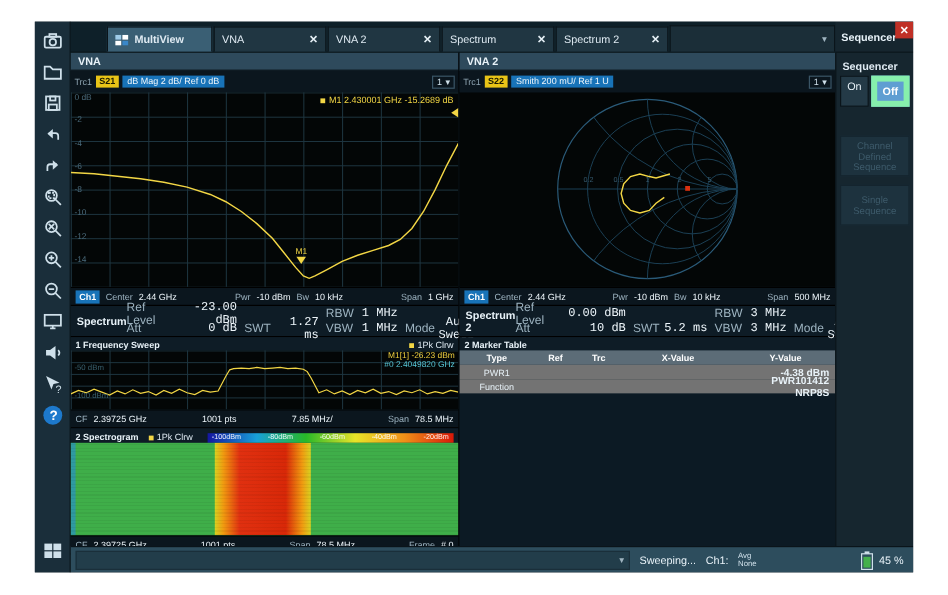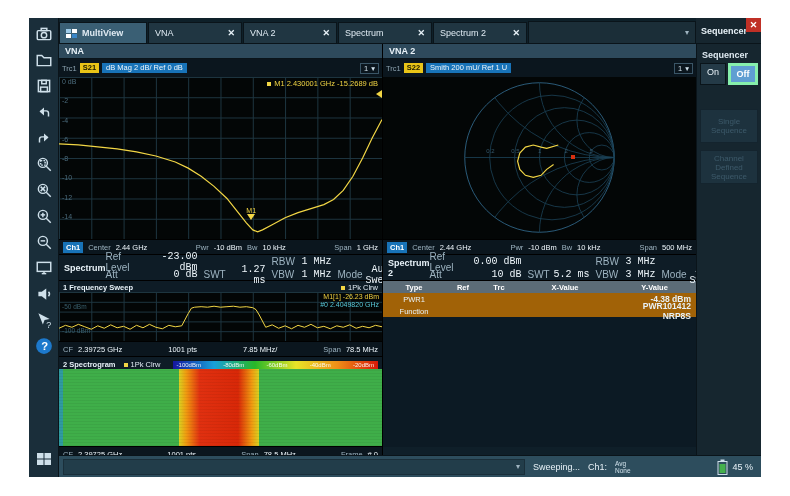--- a/index.html
+++ b/index.html
@@ -14,34 +14,34 @@
   .tb-win{margin-bottom:6px;}
   .ic{stroke:#cfe0ea;fill:none;stroke-width:1.3;}
   .icf{fill:#cfe0ea;stroke:none;}
 
   
   .tabbar{position:absolute;left:30px;top:0;width:637px;height:26px;background:#0e2029;display:flex;align-items:flex-end;border-bottom:1px solid #0a141a;box-sizing:border-box;}
   .tab{height:21px;margin:0 1px 0 0;background:#203642;color:#dfeaf2;font-size:9px;display:flex;align-items:center;padding:0 6px;box-sizing:border-box;border:1px solid #0a141a;border-bottom:none;}
   .tab.active{background:#3a5f74;font-weight:bold;}
   .tab .lbl{white-space:nowrap;}
   .tab .tclose{margin-left:auto;padding-left:10px;color:#e8f2f8;font-size:9px;font-weight:bold;}
-  .tab-mv{width:88px;}
+  .tab-mv{width:88px;margin-left:30px;}
   .tab-n{width:94px;}
   .mv-ic{margin-right:5px;}
   .tab-rest{flex:1;height:21px;background:#1b2e38;border:1px solid #0a141a;border-bottom:none;display:flex;align-items:center;justify-content:flex-end;}
   .tab-caret{color:#9fb4c0;font-size:8px;padding:0 6px;}
 
   
   .seq-header{position:absolute;left:667px;top:0;width:65px;height:26px;background:#16262f;color:#e8f2f8;font-size:9px;font-weight:bold;display:flex;align-items:center;padding-left:5px;box-sizing:border-box;border-bottom:1px solid #0a141a;}
   .close-x{position:absolute;left:717px;top:0;width:15px;height:14px;background:#c03026;color:#ffffff;font-size:9px;font-weight:bold;display:flex;align-items:center;justify-content:center;}
   .sidebar{position:absolute;left:667px;top:26px;width:65px;height:411px;background:#16262f;box-sizing:border-box;border-left:1px solid #0a141a;}
   .seq-group-label{color:#dfeaf2;font-size:9px;font-weight:bold;padding:6px 0 3px 5px;}
   .onoff{display:flex;gap:2px;padding:0 3px;}
   .btn-on{flex:1;background:#243a47;color:#e8f2f8;font-size:9px;text-align:center;padding:3px 0;border:1px solid #0a141a;}
-  .btn-off{flex:1;background:#5f9ed2;color:#ffffff;font-weight:bold;font-size:9px;text-align:center;padding:3px 0;border:3px solid #86efac;}
+  .btn-off{flex:1;background:#5f9ed2;color:#ffffff;font-weight:bold;font-size:9px;text-align:center;padding:3px 0;border:5px solid #86efac;}
   .softkeys{margin-top:24px;display:flex;flex-direction:column;gap:7px;padding:0 3px;}
   .softkey{height:34px;background:#1d323e;border:1px solid #14242e;color:#3d5a6a;font-size:8px;text-align:center;display:flex;align-items:center;justify-content:center;padding:2px;box-sizing:border-box;}
 
   
   .col{position:absolute;top:26px;height:411px;}
   .col-left{left:30px;width:323px;}
   .col-right{left:353px;width:314px;border-left:1px solid #000;box-sizing:border-box;}
   .pane{position:relative;width:100%;box-sizing:border-box;}
   .pane-title{height:15px;background:#2e4a5c;color:#e8f2f8;font-size:9px;font-weight:bold;line-height:15px;padding-left:6px;border-bottom:1px solid #0a141a;box-sizing:border-box;}
   .trace-row{height:18px;background:#0b161e;display:flex;align-items:center;font-size:7.5px;padding:0 3px;gap:3px;}
@@ -109,21 +109,21 @@
   .smith-marker{position:absolute;left:60%;top:48%;width:4px;height:4px;background:#d83010;z-index:3;}
 
   
   .thead{height:12px;background:#5c6c77;display:flex;align-items:center;font-size:7.5px;font-weight:bold;color:#ffffff;}
   .thead span{text-align:center;box-sizing:border-box;}
   .thead span:nth-of-type(1){width:62px;}
   .thead span:nth-of-type(2){width:36px;}
   .thead span:nth-of-type(3){width:36px;}
   .thead span:nth-of-type(4){width:96px;}
   .thead span:nth-of-type(5){flex:1;}
-  .trow{height:12px;background:#a16207;display:flex;align-items:center;font-size:7.5px;color:#e8f2f8;}
+  .trow{height:12px;background:#737373;display:flex;align-items:center;font-size:7.5px;color:#e8f2f8;}
   .trow .c1{width:62px;text-align:center;}
   .trow .c2{width:36px;text-align:center;}
   .trow .c3{width:36px;text-align:center;}
   .trow .c4{width:96px;text-align:center;}
   .trow .c5{flex:1;text-align:right;padding-right:5px;font-weight:bold;font-size:8.5px;}
   .tbl-filler{height:130px;background:#0c1a24;}
 
   
   .statusbar{position:absolute;left:30px;top:437px;width:702px;height:22px;background:#2d4d5d;display:flex;align-items:center;box-sizing:border-box;padding:0 8px 0 4px;gap:8px;border-top:1px solid #0a141a;}
   .msgbox{width:460px;height:14px;background:#223d4a;border:1px solid #1a2f3a;display:flex;align-items:center;justify-content:flex-end;}
@@ -488,20 +488,23 @@
           <span class="cl">Att</span>
             <span class="cv">10 dB</span>
           <span class="cl">SWT</span>
             <span class="cv">5.2 ms</span>
           <span class="cl">VBW</span>
             <span class="cv">3 MHz</span>
           <span class="cl">Mode</span>
             <span class="cv">Auto Sweep</span>
         </div>
       </div>
+      <div class="win-title">
+        <span>2 Marker Table</span>
+      </div>
       <div class="thead">
           <span>Type</span>
           <span>Ref</span>
           <span>Trc</span>
           <span>X-Value</span>
           <span>Y-Value</span>
         </div>
       <div class="trow">
         <span class="c1">PWR1</span>
         <span class="c2"></span>
@@ -521,22 +524,22 @@
   </div>
 
   <div class="sidebar">
     <div class="seq-group-label">Sequencer</div>
     <div class="onoff">
       <div class="btn-on">On</div>
       <div class="btn-off">Off</div>
     </div>
     <div class="softkeys">
 
+        <div class="softkey">Channel Defined Sequence</div>
         <div class="softkey">Single Sequence</div>
-        <div class="softkey">Channel Defined Sequence</div>
       </div>
   </div>
 
   <div class="statusbar">
     <div class="msgbox">
       <span class="caret">▾</span>
     </div>
     <span class="sb-text">Sweeping...</span>
     <span class="sb-text">Ch1:</span>
     <span class="sb-avg">

